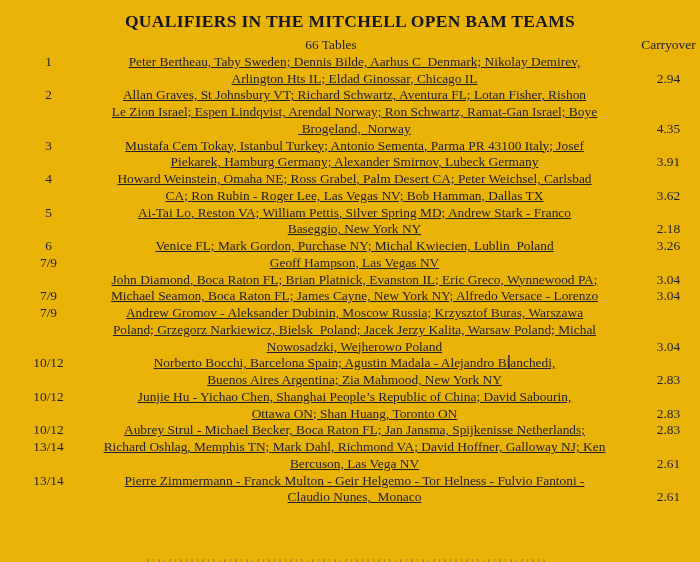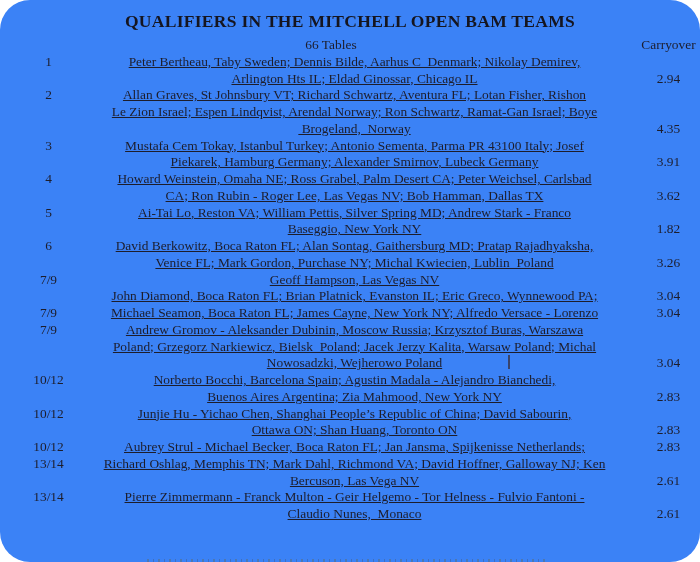--- a/index.html
+++ b/index.html
@@ -1,25 +1,24 @@
 <!DOCTYPE html>
 <html><head>
 <meta charset="utf-8">
 <style>
   html, body { margin: 0; padding: 0; background: #ffffff; }
   .page {
     position: relative;
     width: 700px;
     height: 562px;
-    background: #3b82f6;
+    background: #eab308;
     font-family: "Liberation Serif", "DejaVu Serif", serif;
     color: #1d1d2b;
     overflow: hidden;
     box-sizing: border-box;
-    border-radius: 30px;
   }
   .title {
     text-align: center;
     font-weight: bold;
     font-size: 17.5px;
     letter-spacing: 0.3px;
     padding-top: 11px;
     color: #15151f;
   }
   .body {
@@ -108,26 +107,25 @@
             <div class="line">CA; Ron Rubin - Roger Lee, Las Vegas NV; Bob Hamman, Dallas TX</div>
           </div>
           <div class="co">3.62</div>
         </div>
         <div class="row">
           <div class="rank">5</div>
           <div class="names">
             <div class="line">Ai-Tai Lo, Reston VA; William Pettis, Silver Spring MD; Andrew Stark - Franco</div>
             <div class="line">Baseggio, New York NY</div>
           </div>
-          <div class="co">1.82</div>
+          <div class="co">2.18</div>
         </div>
         <div class="row">
           <div class="rank">6</div>
           <div class="names">
-            <div class="line">David Berkowitz, Boca Raton FL; Alan Sontag, Gaithersburg MD; Pratap Rajadhyaksha,</div>
             <div class="line">Venice FL; Mark Gordon, Purchase NY; Michal Kwiecien, Lublin  Poland</div>
           </div>
           <div class="co">3.26</div>
         </div>
         <div class="row">
           <div class="rank">7/9</div>
           <div class="names">
             <div class="line">Geoff Hampson, Las Vegas NV</div>
             <div class="line">John Diamond, Boca Raton FL; Brian Platnick, Evanston IL; Eric Greco, Wynnewood PA;</div>
           </div>

